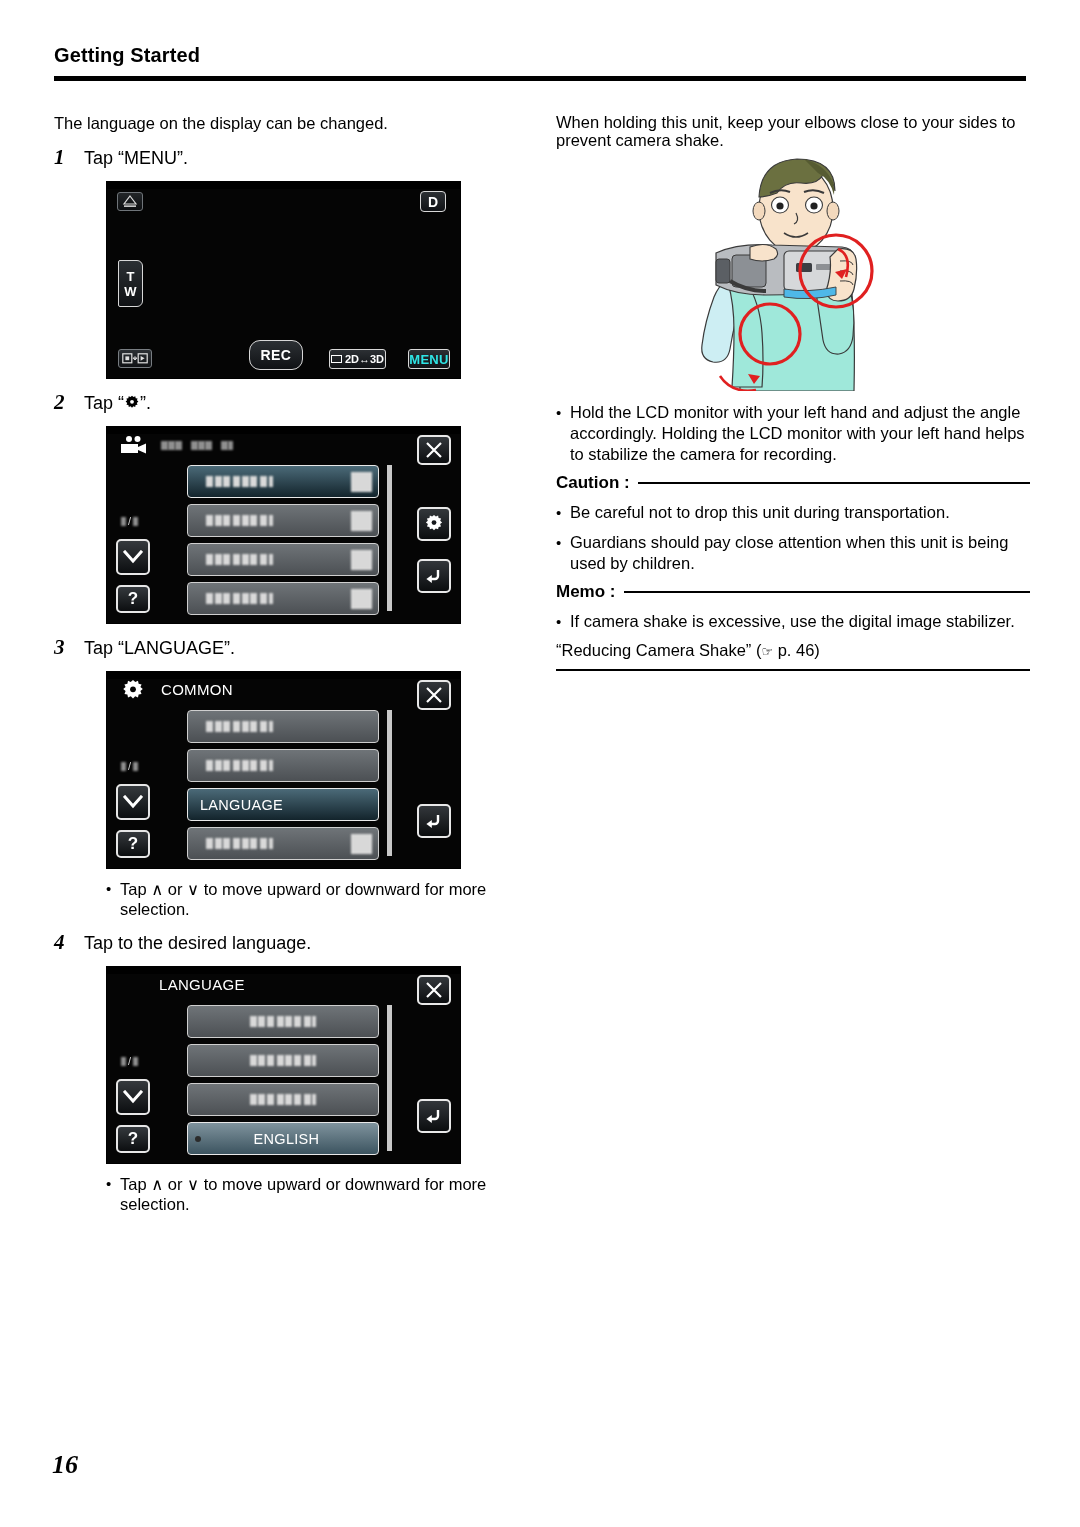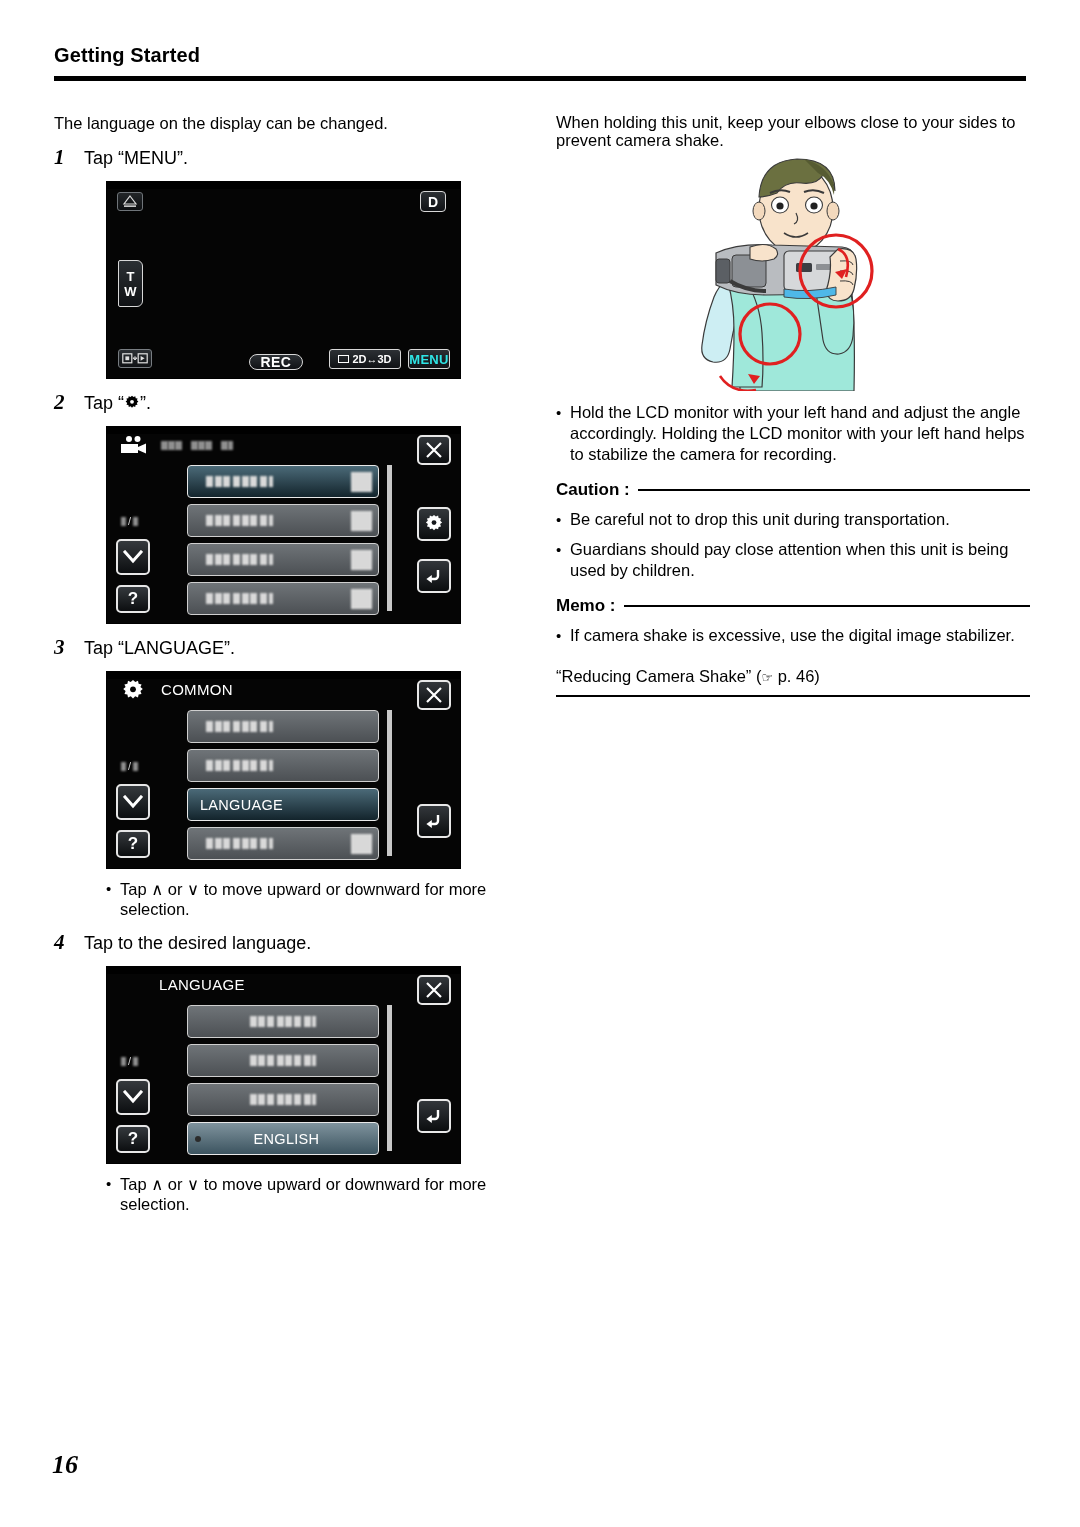--- a/index.html
+++ b/index.html
@@ -147,27 +147,27 @@
     border-radius: 2px 6px 6px 2px;
     font-size: 13px; line-height: 15px;
   }
   .s1-bl {
     left: 11px; bottom: 10px; width: 34px; height: 19px;
     border-radius: 3px;
     border: 1.3px solid #787d82;
   }
   .s1-bl svg { width: 26px; height: 11px; }
   .s1-rec {
-    left: 142px; bottom: 8px; width: 54px; height: 16px;
+    left: 142px; bottom: 8px; width: 54px; height: 30px;
     border-radius: 11px;
     font-size: 14px;
     letter-spacing: 0.4px;
   }
   .s1-23d {
-    left: 222px; bottom: 9px; width: 72px; height: 20px;
+    left: 222px; bottom: 9px; width: 57px; height: 20px;
     border-radius: 3px;
     font-size: 11px;
     gap: 3px;
   }
   .s1-23d .rectglyph {
     width: 11px; height: 8px; border: 1.5px solid #fff; display:inline-block;
   }
   .s1-menu {
     right: 10px; bottom: 9px; width: 42px; height: 20px;
     border-radius: 3px;
@@ -301,29 +301,29 @@
   }
   .illo svg { position: absolute; left: 132px; top: 0; }
 
   .rnote { display: flex; margin-top: 9px; }
   .rnote .bul { width: 14px; flex: 0 0 14px; font-size: 15px; line-height: 21px; }
   .rnote .txt { font-size: 16.5px; line-height: 21px; flex: 1; }
 
   .label-rule {
     display: flex;
     align-items: center;
-    margin-top: 15px;
+    margin-top: 8px;
   }
   .label-rule .lbl { font-size: 17px; font-weight: bold; white-space: nowrap; }
   .label-rule .rule { flex: 1; height: 2px; background: #000; margin-left: 8px; }
 
   .xref {
     font-size: 16.5px;
     line-height: 21px;
-    margin-top: 20px;
+    margin-top: 8px;
   }
   .xref .hand { font-size: 13px; }
   .bottom-rule {
     width: 474px; height: 2px; background: #000; margin-top: 7px;
   }
 
   .page-num {
     position: absolute;
     left: 52px; top: 1450px;
     font-size: 26px;

